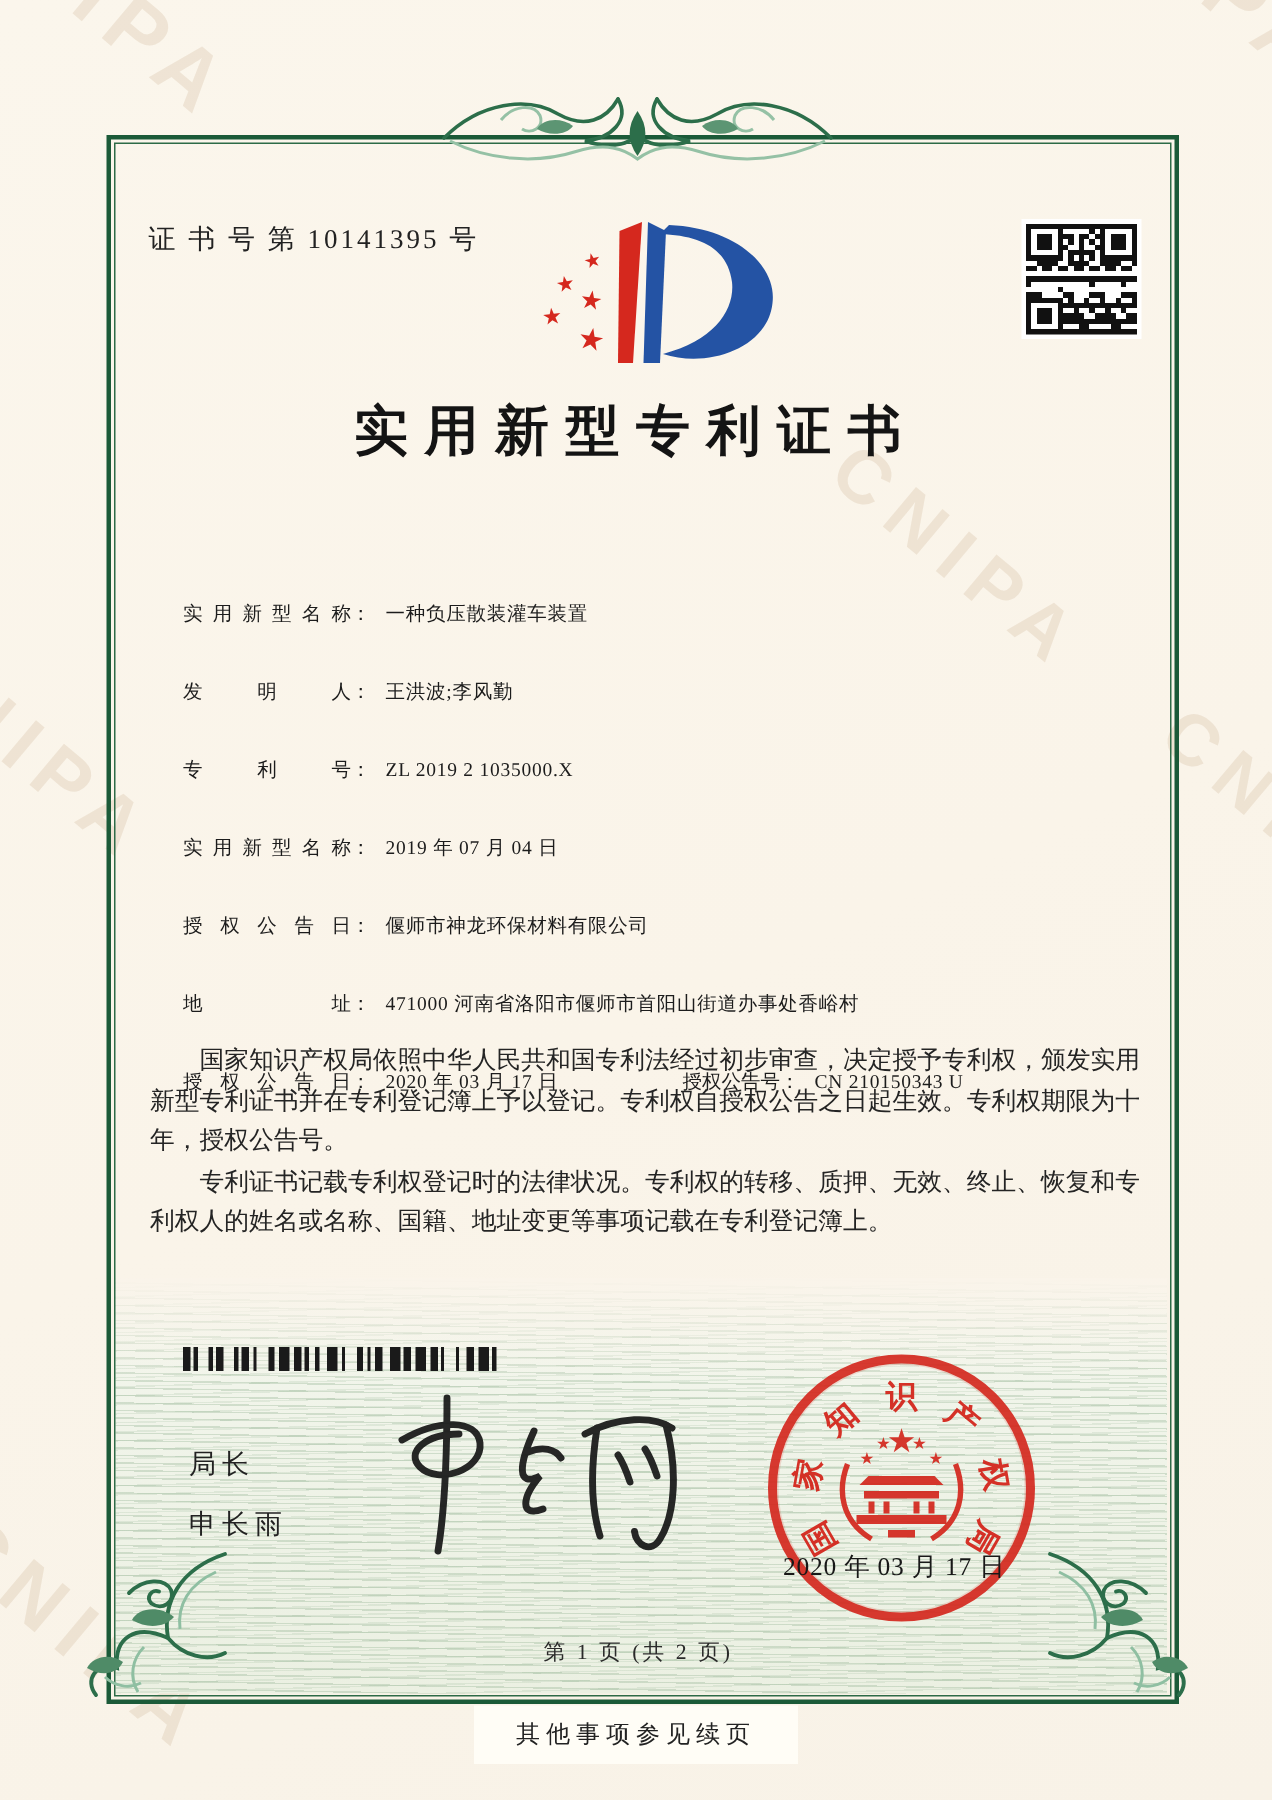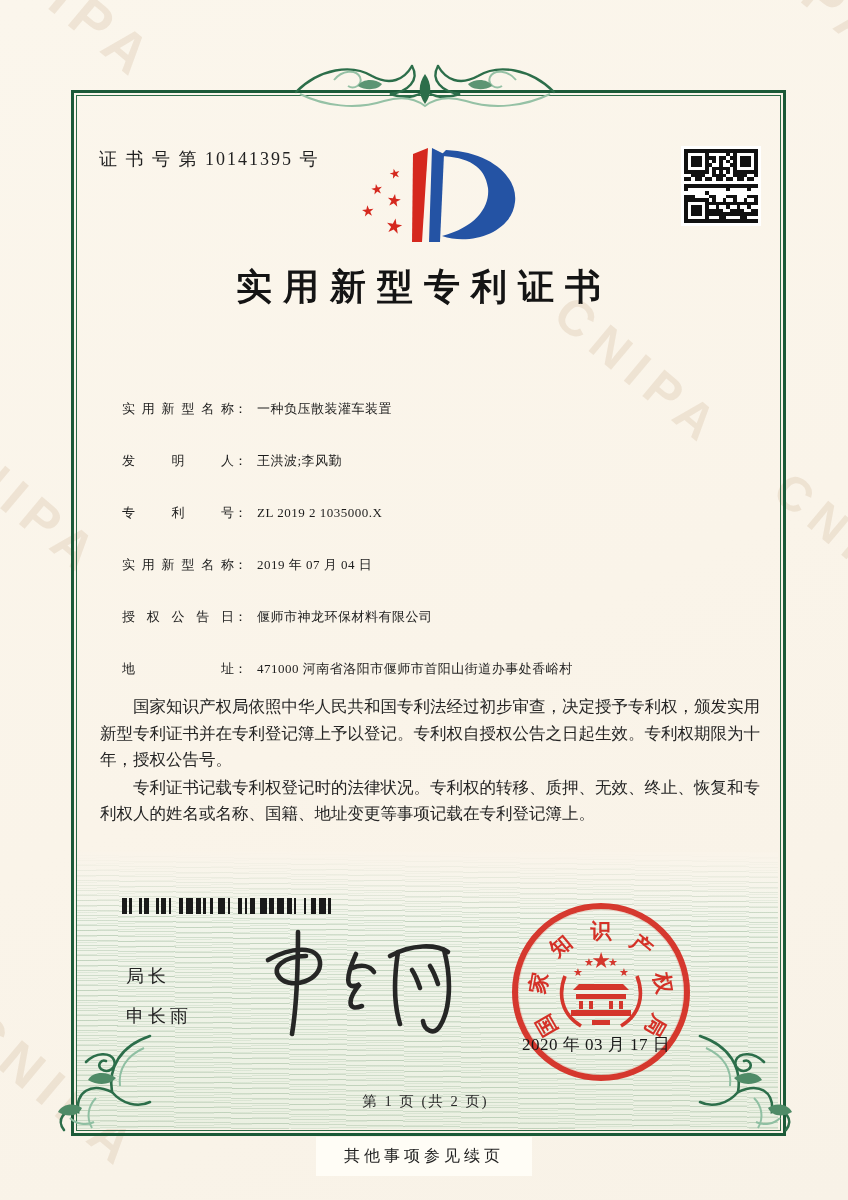--- a/index.html
+++ b/index.html
@@ -320,20 +320,26 @@
 
     <div id="fields">
         <div class="field-row" style="top: 352px;"><span class="lbl">实用新型名称</span><span class="col">：</span><span class="val">一种负压散装灌车装置</span></div>
         <div class="field-row" style="top: 404px;"><span class="lbl">发明人</span><span class="col">：</span><span class="val">王洪波;李风勤</span></div>
         <div class="field-row" style="top: 456px;"><span class="lbl">专利号</span><span class="col">：</span><span class="val">ZL 2019 2 1035000.X</span></div>
         <div class="field-row" style="top: 508px;"><span class="lbl">实用新型名称</span><span class="col">：</span><span class="val">2019 年 07 月 04 日</span></div>
         <div class="field-row" style="top: 560px;"><span class="lbl">授权公告日</span><span class="col">：</span><span class="val">偃师市神龙环保材料有限公司</span></div>
         <div class="field-row" style="top: 612px;"><span class="lbl">地址</span><span class="col">：</span><span class="val">471000  河南省洛阳市偃师市首阳山街道办事处香峪村</span></div>
       </div>
 
+    <div class="field-row" style="top:664px;">
+      <span class="lbl">授权公告日</span><span class="col">：</span><span class="val">2020 年 03 月 17 日</span>
+      <span class="grant2">
+        <span>授权公告号</span><span>：</span><span class="val">CN 210150343 U</span>
+      </span>
+    </div>
 
     <div class="paras">
       <p>国家知识产权局依照中华人民共和国专利法经过初步审查，决定授予专利权，颁发实用新型专利证书并在专利登记簿上予以登记。专利权自授权公告之日起生效。专利权期限为十年，授权公告号。</p>
       <p>专利证书记载专利权登记时的法律状况。专利权的转移、质押、无效、终止、恢复和专利权人的姓名或名称、国籍、地址变更等事项记载在专利登记簿上。</p>
     </div>
 
     <div class="barcode" id="barcode">
         <span style="flex-grow: 2; background: rgb(26, 26, 26);"></span>
         <span style="flex-grow: 1; background: transparent;"></span>
         <span style="flex-grow: 1; background: rgb(26, 26, 26);"></span>

